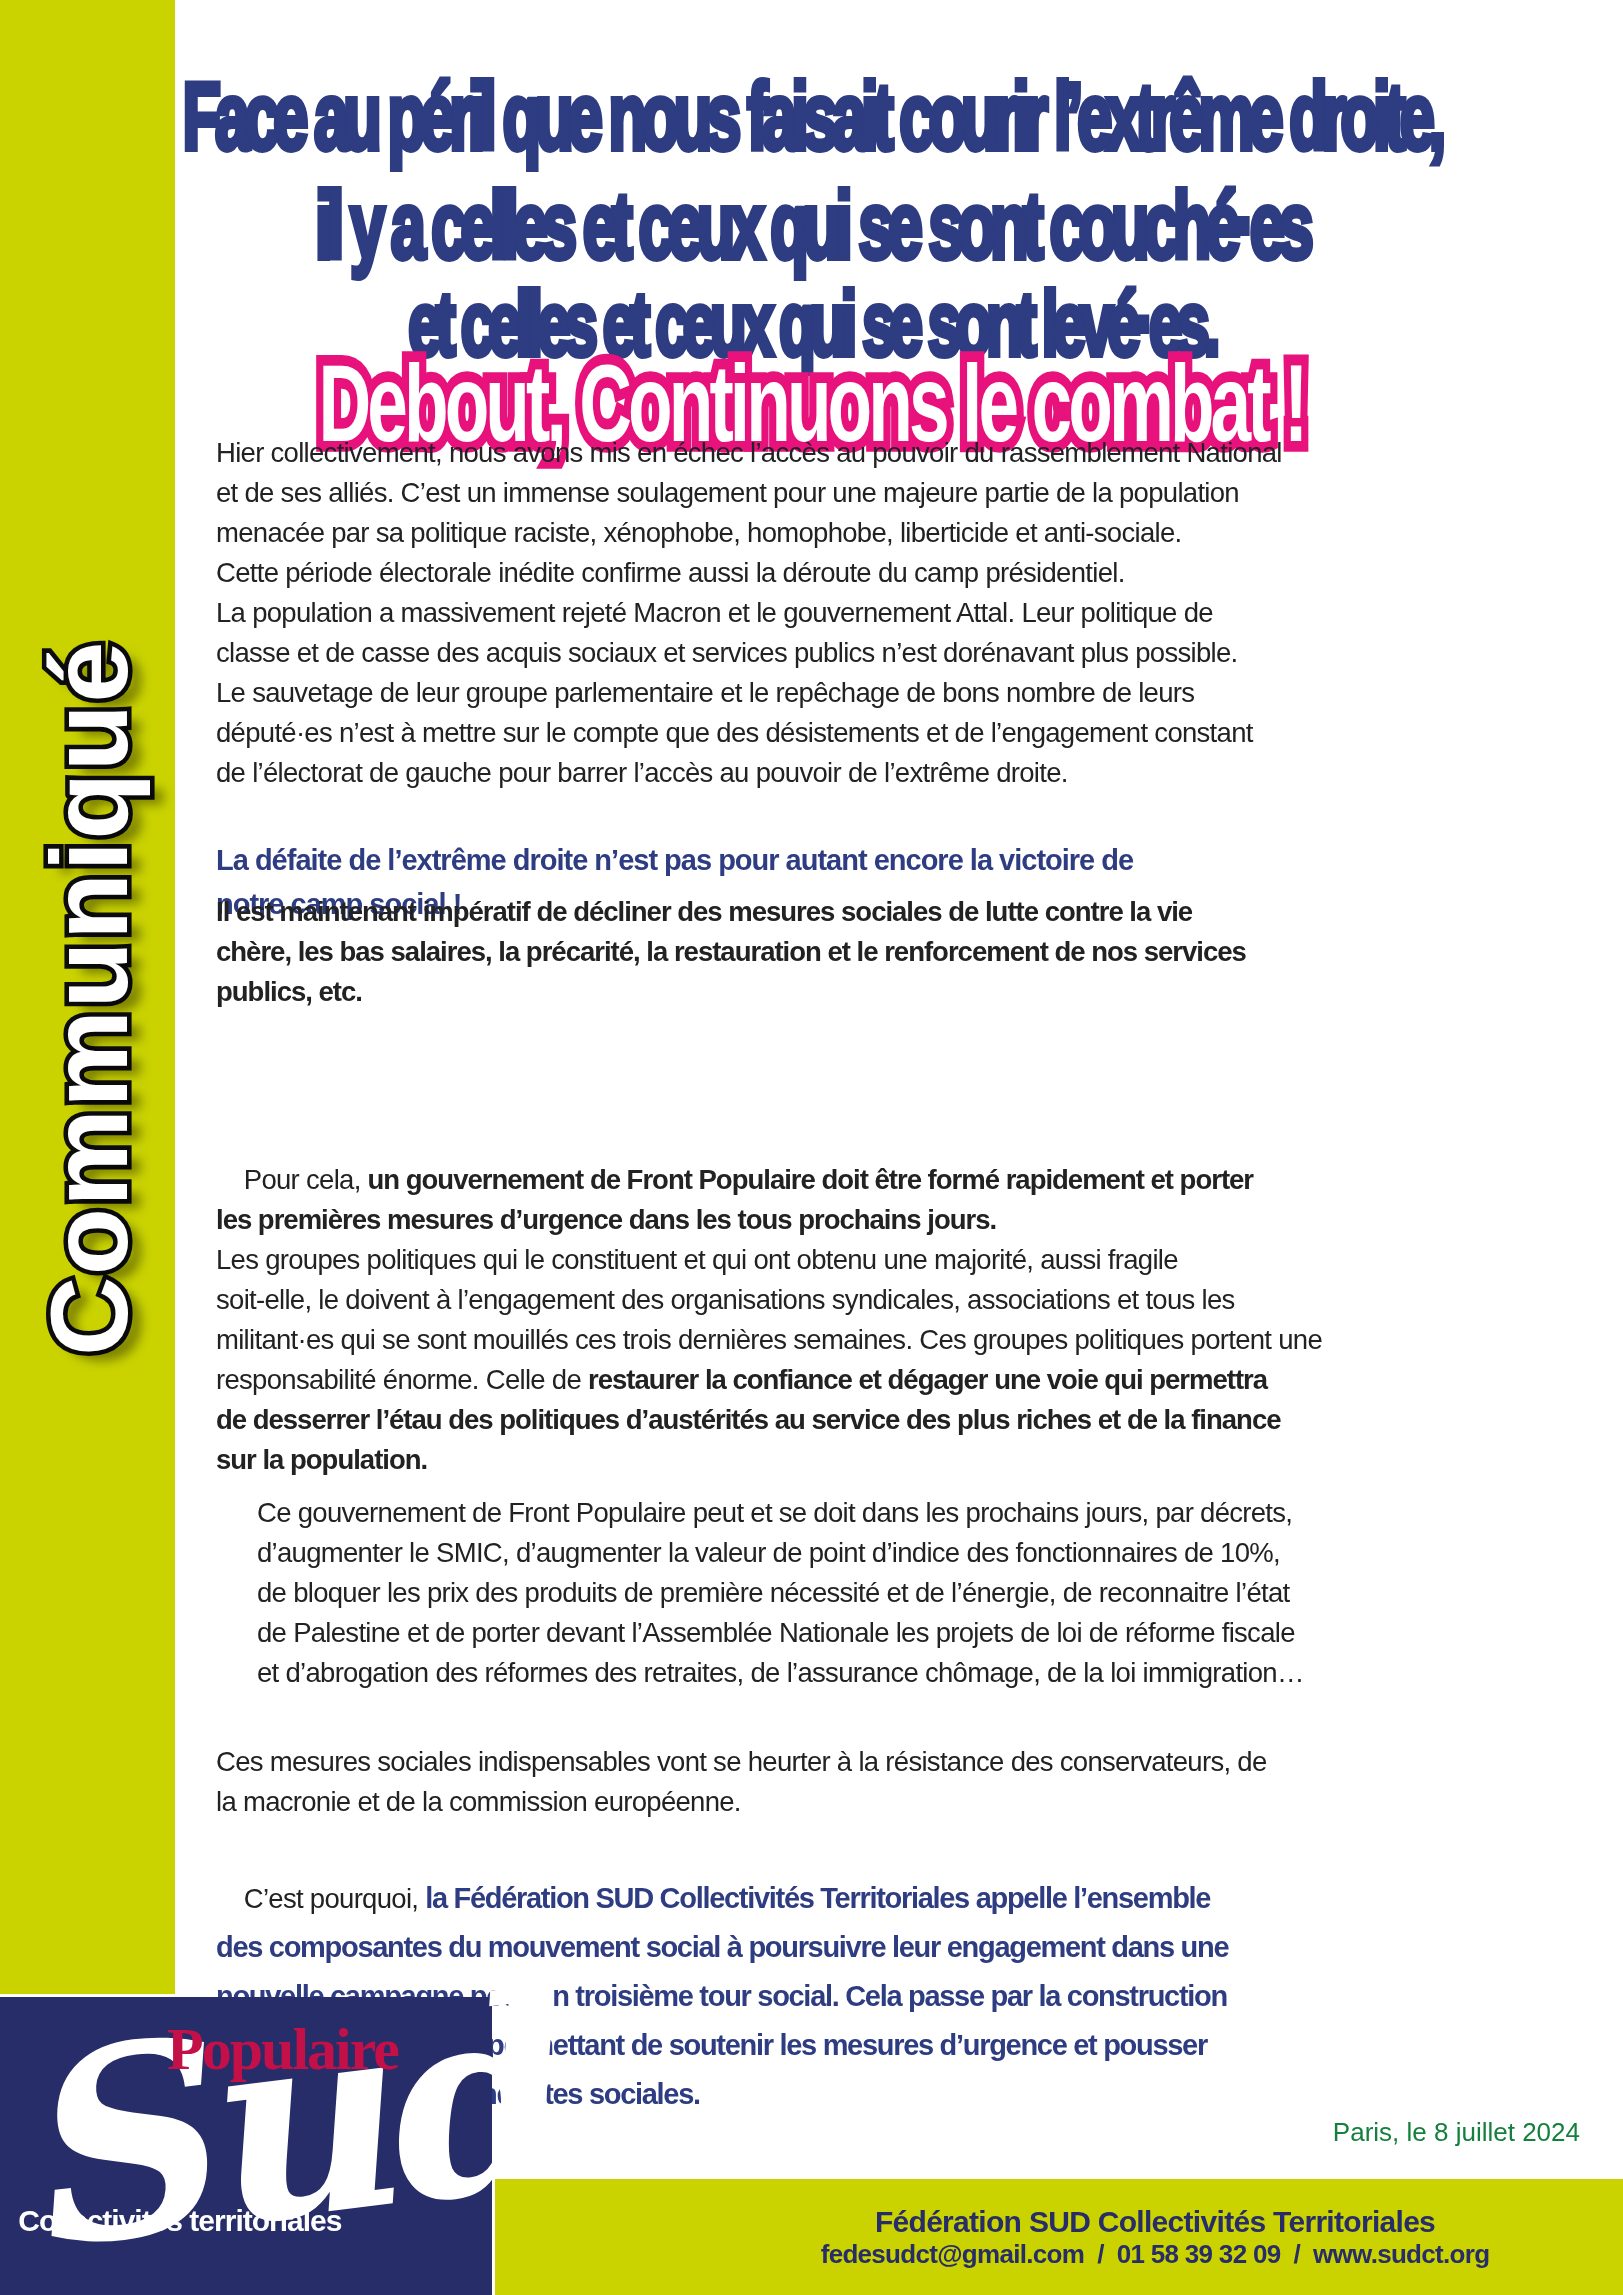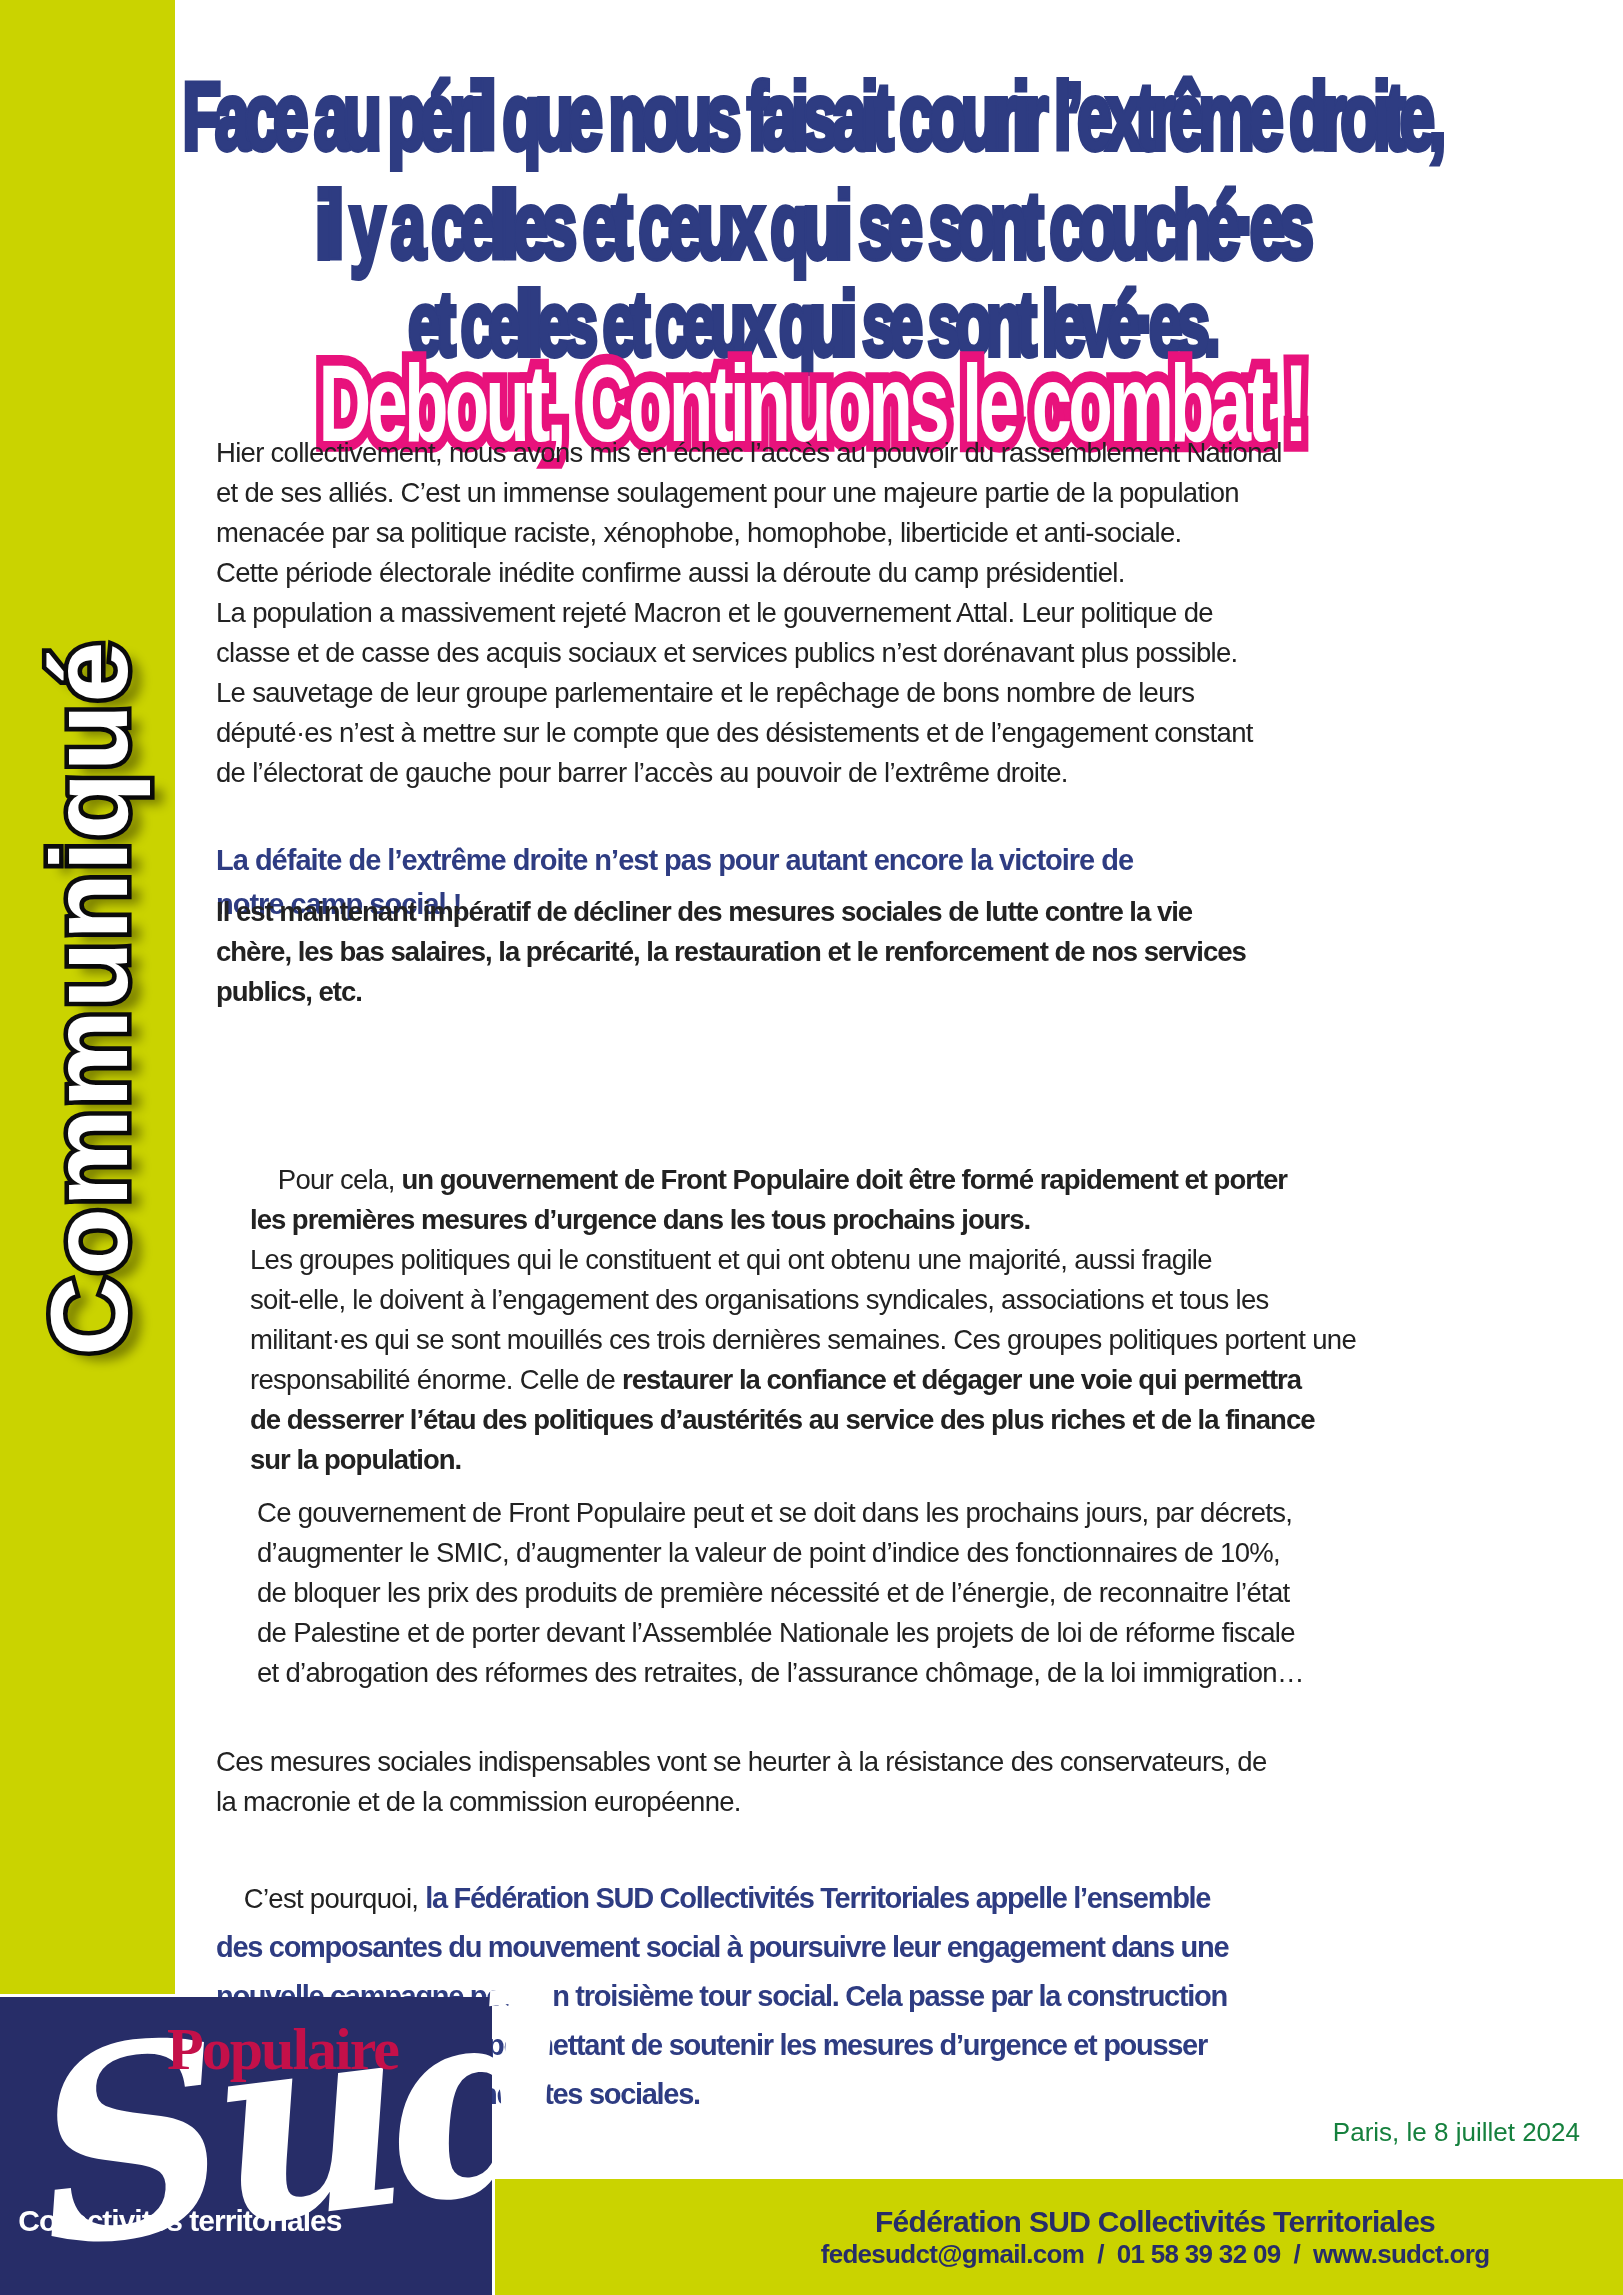--- a/index.html
+++ b/index.html
@@ -60,21 +60,21 @@
     color:var(--ink);
     font-size:27.5px;line-height:40px;letter-spacing:-0.7px;
   }
   .p1{top:433px;}
   .h2{
     top:838px;
     font-size:29px;line-height:44px;letter-spacing:-1px;
     font-weight:bold;color:var(--navy);
   }
   .p2{top:892px;font-weight:bold;letter-spacing:-1px;}
-  .p3{top:1120px;margin-left:34px;}
+  .p3{top:1120px;}
   .p4{top:1493px;margin-left:41px;}
   .p5a{top:1742px;}
   .p5b{top:1826px;line-height:48px;}
   .seg-bold{font-weight:bold;letter-spacing:-1px;}
   .seg-blue{font-weight:bold;color:var(--navy);font-size:29px;letter-spacing:-1.3px;}
   .date-line{
     position:absolute;right:43px;top:2076px;
     font-size:26px;color:#15803d;letter-spacing:0;
     white-space:pre;
     margin-top:41px;

